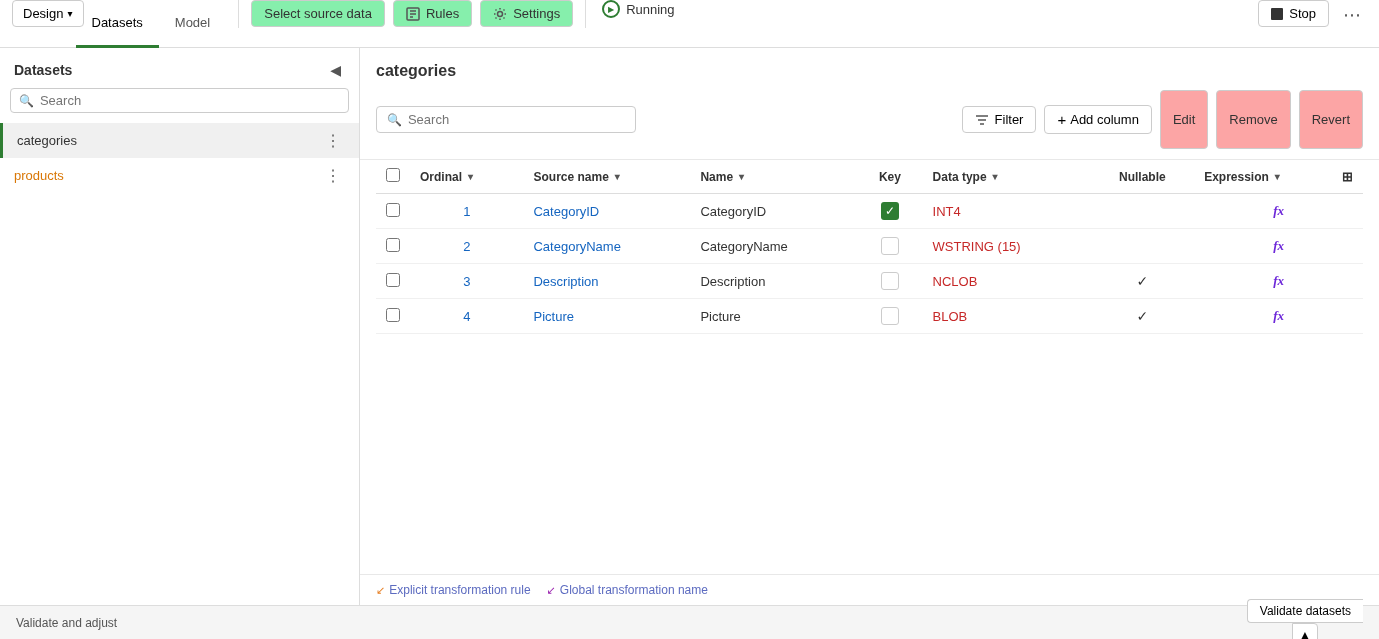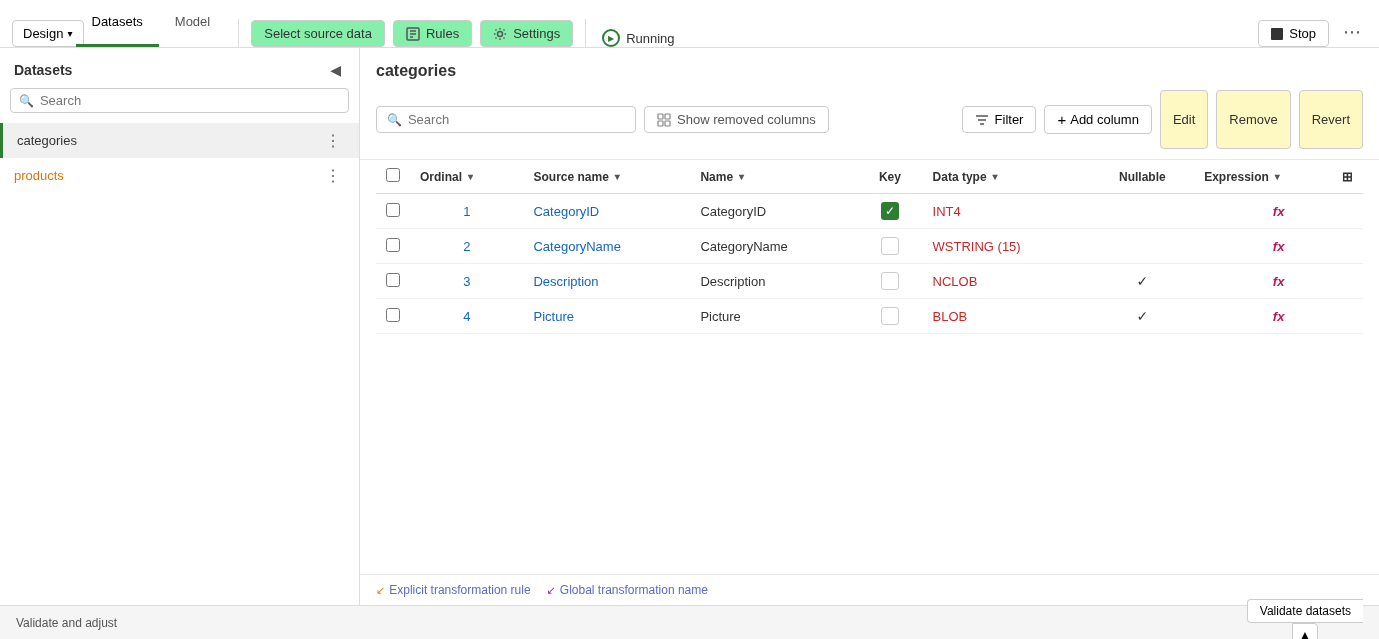--- a/index.html
+++ b/index.html
@@ -1,19 +1,19 @@
 <!DOCTYPE html>
 <html><head>
   <meta charset="utf-8">
   <style>
     * { box-sizing: border-box; margin: 0; padding: 0; }
     body { font-family: -apple-system, BlinkMacSystemFont, 'Segoe UI', sans-serif; font-size: 13px; background: #f5f5f5; color: #333; height: 639px; overflow: hidden; }
 
     
-    .topbar { display: flex; align-items: flex-end; background: #fff; border-bottom: 1px solid #ddd; height: 48px; padding: 0 12px; gap: 8px; }
+    .topbar { display: flex; align-items: flex-start; background: #fff; border-bottom: 1px solid #ddd; height: 48px; padding: 0 12px; gap: 8px; }
     .design-btn { display: flex; align-items: center; gap: 4px; background: #fff; border: 1px solid #ccc; border-radius: 4px; padding: 5px 10px; font-size: 13px; cursor: pointer; font-weight: 500; }
     .design-btn .chevron { font-size: 10px; }
     .topbar-sep { width: 1px; height: 28px; background: #ddd; margin: 0 4px; }
     .topbar-btn { display: flex; align-items: center; gap: 6px; border: 1px solid #ccc; border-radius: 4px; padding: 5px 12px; font-size: 13px; cursor: pointer; background: #86efac; color: #333; }
     .topbar-btn svg { width: 14px; height: 14px; }
     .running-indicator { display: flex; align-items: center; gap: 6px; font-size: 13px; color: #333; margin-left: 4px; }
     .running-circle { width: 18px; height: 18px; border-radius: 50%; border: 2px solid #2e7d32; display: flex; align-items: center; justify-content: center; }
     .running-circle::after { content: '▶'; font-size: 8px; color: #2e7d32; }
     .stop-btn { display: flex; align-items: center; gap: 6px; border: 1px solid #ccc; border-radius: 4px; padding: 5px 12px; font-size: 13px; cursor: pointer; background: #fff; margin-left: auto; }
     .stop-icon { width: 12px; height: 12px; background: #333; border-radius: 1px; }
@@ -38,39 +38,39 @@
 
     
     .content { flex: 1; display: flex; flex-direction: column; background: #fff; overflow: hidden; }
     .content-header { padding: 14px 16px 10px; font-size: 16px; font-weight: 600; }
     .toolbar { display: flex; align-items: center; padding: 0 16px 10px; gap: 8px; border-bottom: 1px solid #e8e8e8; }
     .search-field { display: flex; align-items: center; border: 1px solid #ccc; border-radius: 4px; padding: 5px 10px; gap: 6px; width: 260px; }
     .search-field input { border: none; outline: none; font-size: 13px; width: 100%; }
     .show-removed-btn { display: flex; align-items: center; gap: 6px; border: 1px solid #ccc; border-radius: 4px; padding: 5px 12px; font-size: 13px; cursor: pointer; background: #fff; color: #555; }
     .filter-btn { display: flex; align-items: center; gap: 6px; border: 1px solid #ccc; border-radius: 4px; padding: 5px 12px; font-size: 13px; cursor: pointer; background: #fff; margin-left: auto; }
     .add-column-btn { display: flex; align-items: center; gap: 4px; border: 1px solid #ccc; border-radius: 4px; padding: 5px 12px; font-size: 13px; cursor: pointer; background: #fff; font-weight: 500; }
-    .edit-btn, .remove-btn, .revert-btn { border: 1px solid #ccc; border-radius: 4px; padding: 21px 12px; font-size: 13px; cursor: pointer; background: #fef9c3; color: #333; }
+    .edit-btn, .remove-btn, .revert-btn { border: 1px solid #ccc; border-radius: 4px; padding: 21px 12px; font-size: 13px; cursor: pointer; background: #fca5a5; color: #333; }
 
     
     .table-container { flex: 1; overflow: auto; padding: 0 16px; }
     table { width: 100%; border-collapse: collapse; font-size: 13px; }
     thead tr { border-bottom: 1px solid #ddd; }
     th { padding: 8px 10px; text-align: left; font-weight: 600; font-size: 12px; color: #333; white-space: nowrap; }
     th.center { text-align: center; }
     td { padding: 8px 10px; border-bottom: 1px solid #f0f0f0; vertical-align: middle; }
     td.center { text-align: center; }
     .col-ordinal { color: #1565c0; font-weight: 500; text-align: center; }
     .col-sourcename { color: #1565c0; }
     .col-datatype { color: #c62828; font-weight: 500; }
     .filter-icon { color: #555; font-size: 10px; margin-left: 4px; cursor: pointer; }
     .col-header { display: flex; align-items: center; gap: 2px; }
     .checkbox-cell { text-align: center; }
     input[type=checkbox] { width: 14px; height: 14px; cursor: pointer; }
     .checkmark { font-size: 14px; color: #333; }
-    .fx-icon { font-style: italic; font-weight: 600; font-size: 13px; color: #be185d; }
+    .fx-icon { font-style: italic; font-weight: 600; font-size: 13px; color: #6d28d9; font-family: Liberation Serif, serif; }
     .footer-links { display: flex; gap: 16px; align-items: center; }
     .footer-link { display: flex; align-items: center; gap: 4px; font-size: 12px; color: #5c6bc0; cursor: pointer; }
     .footer-link .arrow { color: #e67e22; font-size: 11px; }
   </style>
 </head>
 <body>
 
 <div class="topbar">
   <button class="design-btn">
     <span>Design</span>
@@ -142,29 +142,20 @@
   </div>
 
   <div class="content">
     <div class="content-header">categories</div>
 
     <div class="toolbar">
       <div class="search-field">
         <span style="color:#888;font-size:12px;">🔍</span>
         <input type="text" placeholder="Search" style="">
       </div>
-      <button class="show-removed-btn">
-        <svg width="14" height="14" viewBox="0 0 14 14" fill="none" stroke="#888" stroke-width="1.2">
-          <rect x="1" y="1" width="5" height="5" rx="0.5"></rect>
-            <rect x="8" y="1" width="5" height="5" rx="0.5"></rect>
-          <rect x="1" y="8" width="5" height="5" rx="0.5"></rect>
-            <rect x="8" y="8" width="5" height="5" rx="0.5"></rect>
-        </svg>
-        <span>Show removed columns</span>
-      </button>
       <button class="filter-btn">
         <svg width="14" height="14" viewBox="0 0 14 14" fill="none" stroke="#555" stroke-width="1.5">
           <path d="M1 3h12M3 7h8M5 11h4"></path>
         </svg>
         <span>Filter</span>
       </button>
       <button class="add-column-btn">
         <span style="font-size:15px;font-weight:300;">+</span>
         <span>Add column</span>
       </button>

